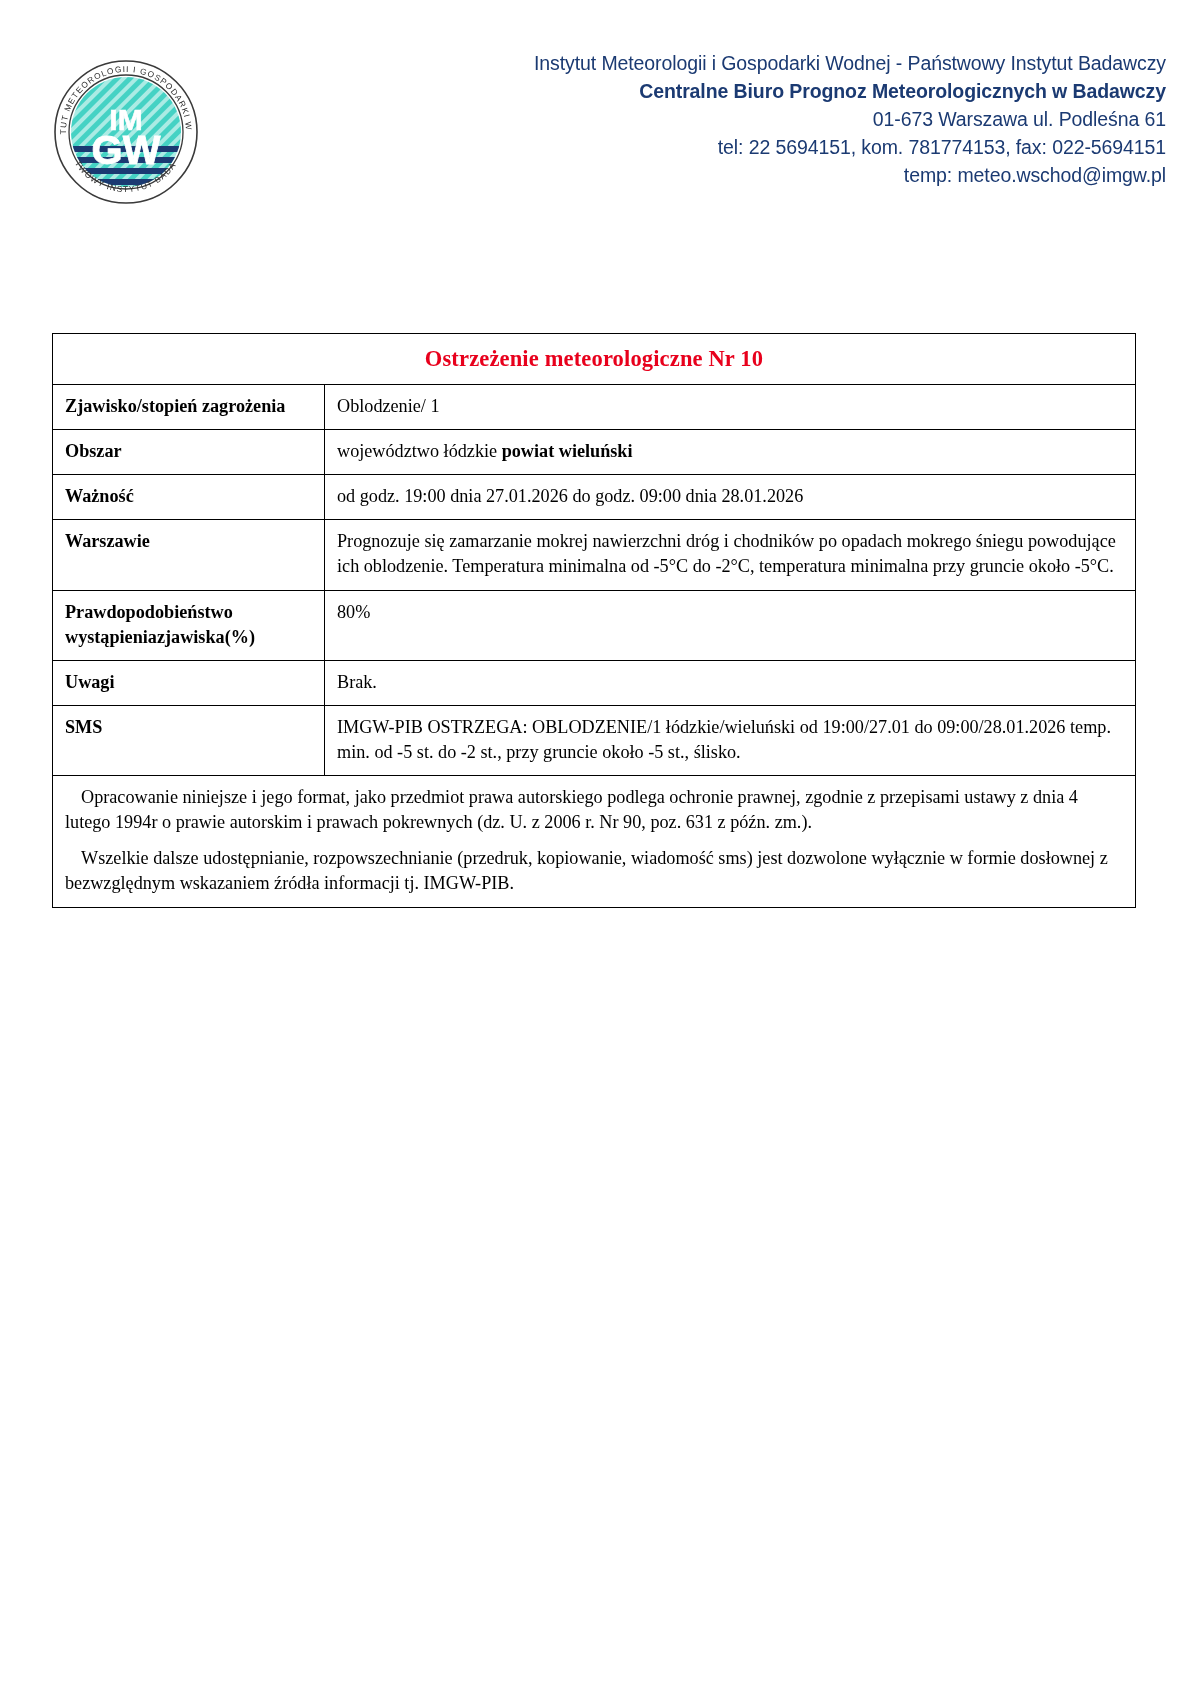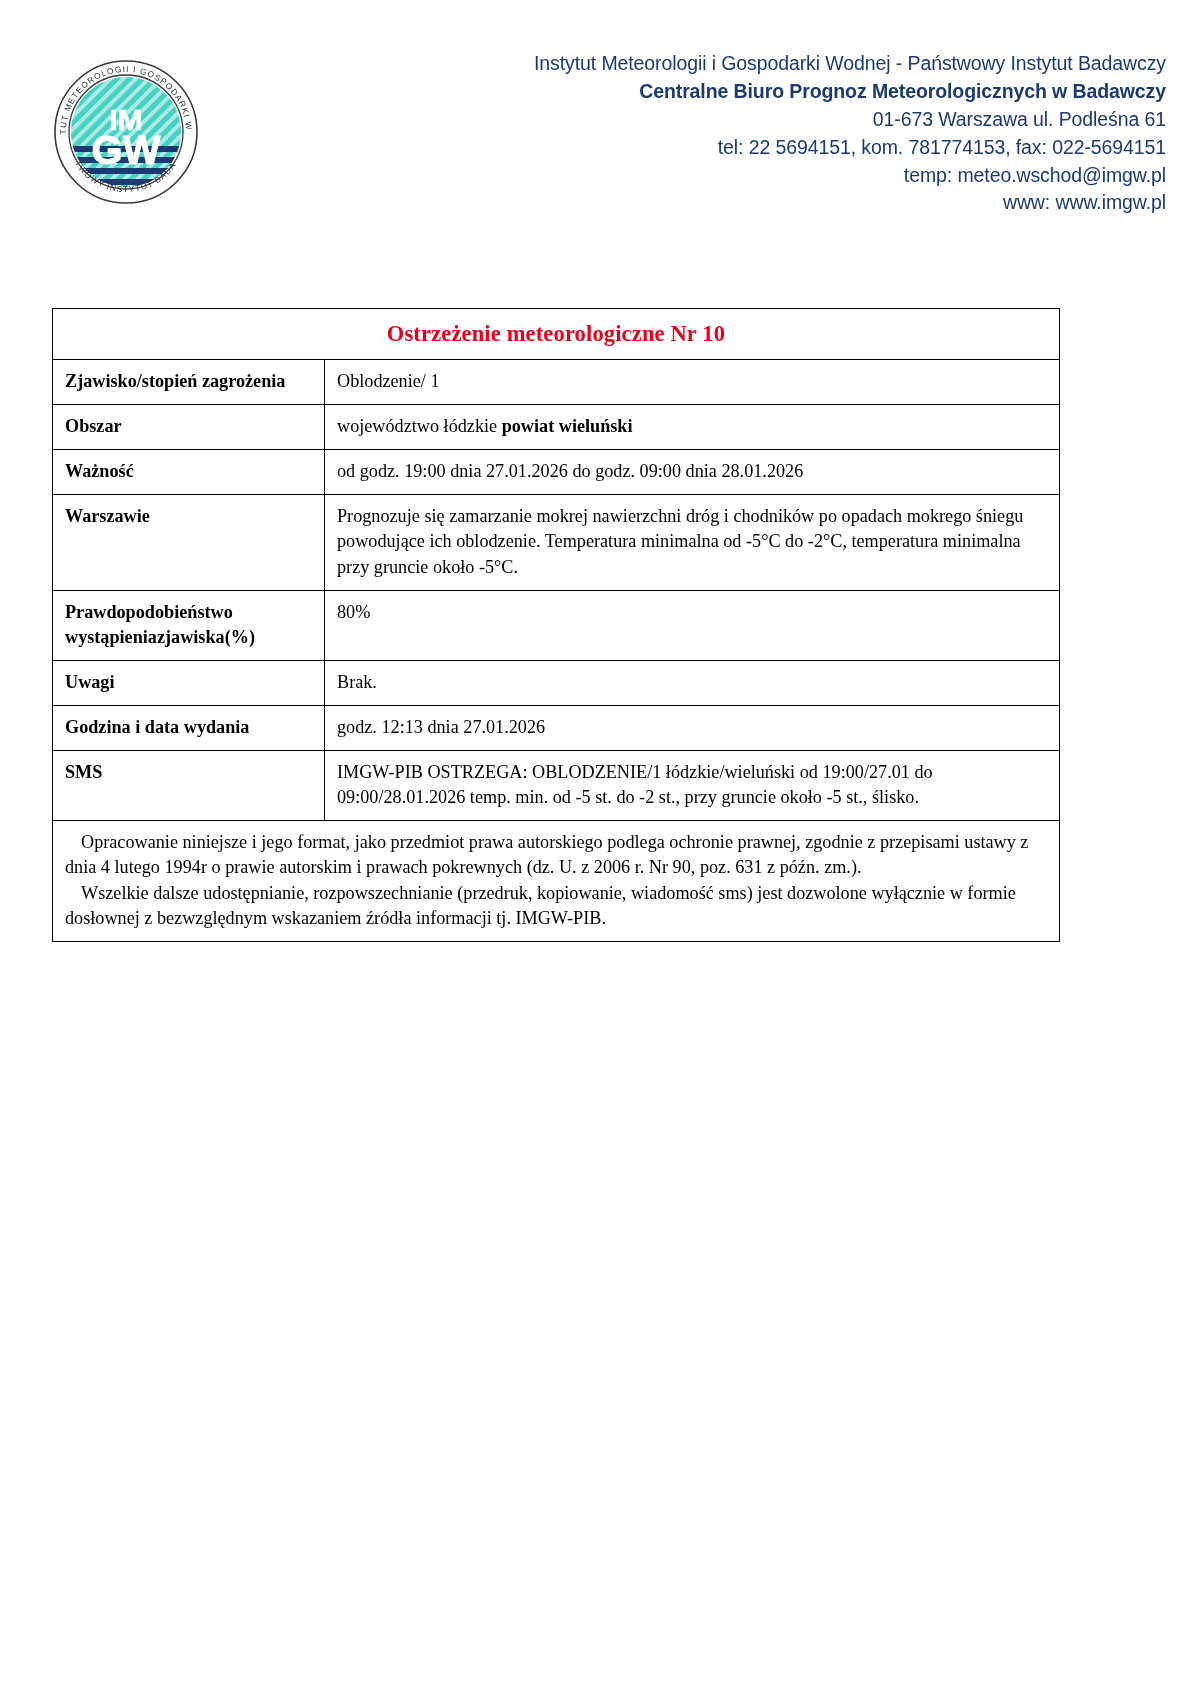--- a/index.html
+++ b/index.html
@@ -41,22 +41,22 @@
     font-size: 19.5px;
     line-height: 1.43;
     letter-spacing: -0.1px;
   }
   .header-text .bold { font-weight: bold; }
 
   
   .sheet {
     position: absolute;
     left: 52px;
-    top: 308px;
-    width: 1008px;
+    top: 333px;
+    width: 1084px;
   }
   table.warn {
     width: 100%;
     border-collapse: collapse;
     table-layout: fixed;
     font-size: 18.2px;
   }
   table.warn td {
     border: 1px solid #000000;
     padding: 9px 12px 10px 12px;
@@ -81,21 +81,21 @@
   td.value { width: auto; }
   .b { font-weight: bold; }
   .footnote-cell {
     padding: 12px 14px 14px 10px;
     line-height: 1.42;
   }
   .footnote-cell p {
     margin: 0;
     text-indent: 16px;
   }
-  .footnote-cell p + p { margin-top: 0; }
+  .footnote-cell p + p { margin-top: 11px; }
 
   
   .logo svg { display: block; }
 </style>
 </head>
 <body>
 
 <div class="header">
 
   <div class="logo-wrap">
@@ -137,21 +137,20 @@
       </svg>
     </div>
   </div>
 
   <div class="header-text">
     <div>Instytut Meteorologii i Gospodarki Wodnej - Państwowy Instytut Badawczy</div>
     <div class="bold">Centralne Biuro Prognoz Meteorologicznych w Badawczy</div>
     <div>01-673 Warszawa ul. Podleśna   61</div>
     <div>tel: 22 5694151, kom. 781774153, fax: 022-5694151</div>
     <div>temp: meteo.wschod@imgw.pl</div>
-    <div>www: www.imgw.pl</div>
   </div>
 </div>
 
 <div class="sheet">
   <table class="warn">
     <colgroup>
         <col style="width:272px">
         <col>
       </colgroup>
     <tbody>
@@ -185,24 +184,20 @@
       <tr>
         <td class="label">Prawdopodobieństwo wystąpieniazjawiska(%)</td>
         <td class="value">80%</td>
       </tr>
 
       <tr>
         <td class="label">Uwagi</td>
         <td class="value">Brak.</td>
       </tr>
 
-      <tr>
-        <td class="label">Godzina i data wydania</td>
-        <td class="value">godz. 12:13 dnia 27.01.2026</td>
-      </tr>
 
       <tr>
         <td class="label">SMS</td>
         <td class="value">IMGW-PIB OSTRZEGA: OBLODZENIE/1 łódzkie/wieluński od 19:00/27.01 do 09:00/28.01.2026 temp. min. od -5 st. do -2 st., przy gruncie około -5 st., ślisko.</td>
       </tr>
 
       <tr>
         <td class="footnote-cell" colspan="2">
           <p>Opracowanie niniejsze i jego format, jako przedmiot prawa autorskiego podlega ochronie prawnej, zgodnie z przepisami ustawy z dnia 4 lutego 1994r o prawie autorskim i prawach pokrewnych (dz. U. z 2006 r. Nr 90, poz. 631 z późn.  zm.).</p>
           <p>Wszelkie dalsze udostępnianie, rozpowszechnianie (przedruk, kopiowanie, wiadomość   sms) jest dozwolone wyłącznie w formie dosłownej z bezwzględnym wskazaniem źródła  informacji tj. IMGW-PIB.</p>

